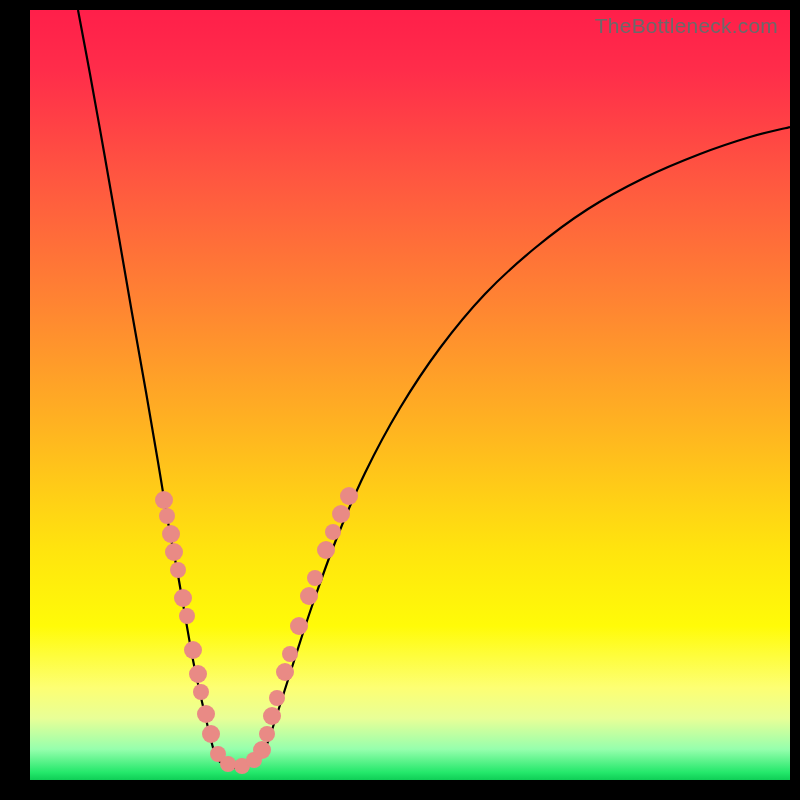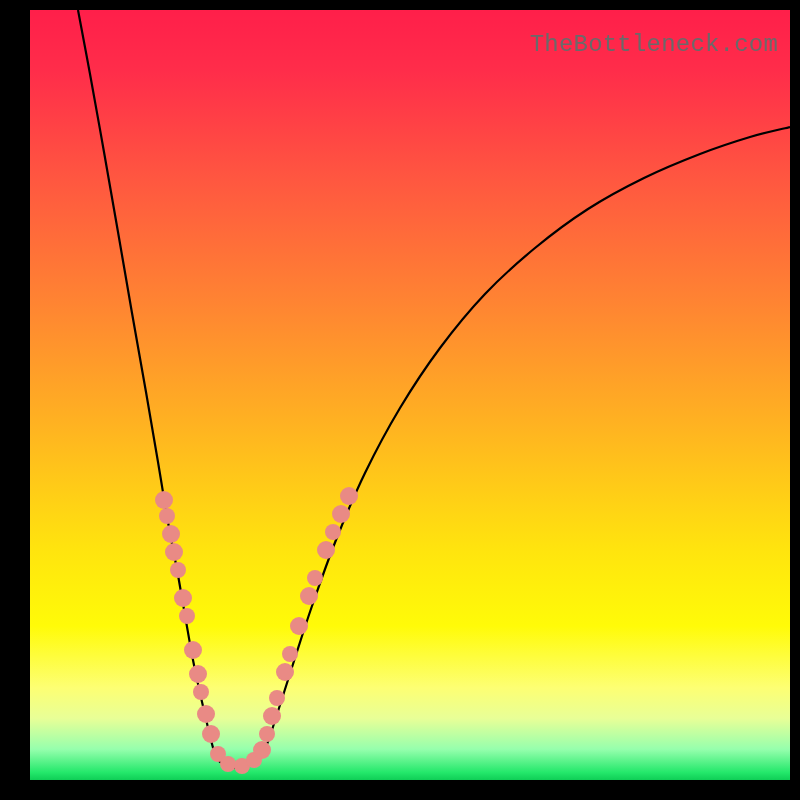--- a/index.html
+++ b/index.html
@@ -23,27 +23,26 @@
       #fdff73 88%,
       #e8ff97 92%,
       #96ffad 96%,
       #24e86b 99%,
       #0fce56 100%
     );
   }
 
   .watermark {
     position: absolute;
-    top: 21px;
+    top: 4px;
     right: 12px;
     color: #6a6a6a;
-    font-size: 24px;
+    font-size: 21px;
     font-weight: 500;
     letter-spacing: 0.2px;
-    font-family: Liberation Mono, monospace;
   }
 
   svg.curves {
     position: absolute;
     left: 0; top: 0;
     width: 760px;
     height: 770px;
   }
 
   .curve-path {

